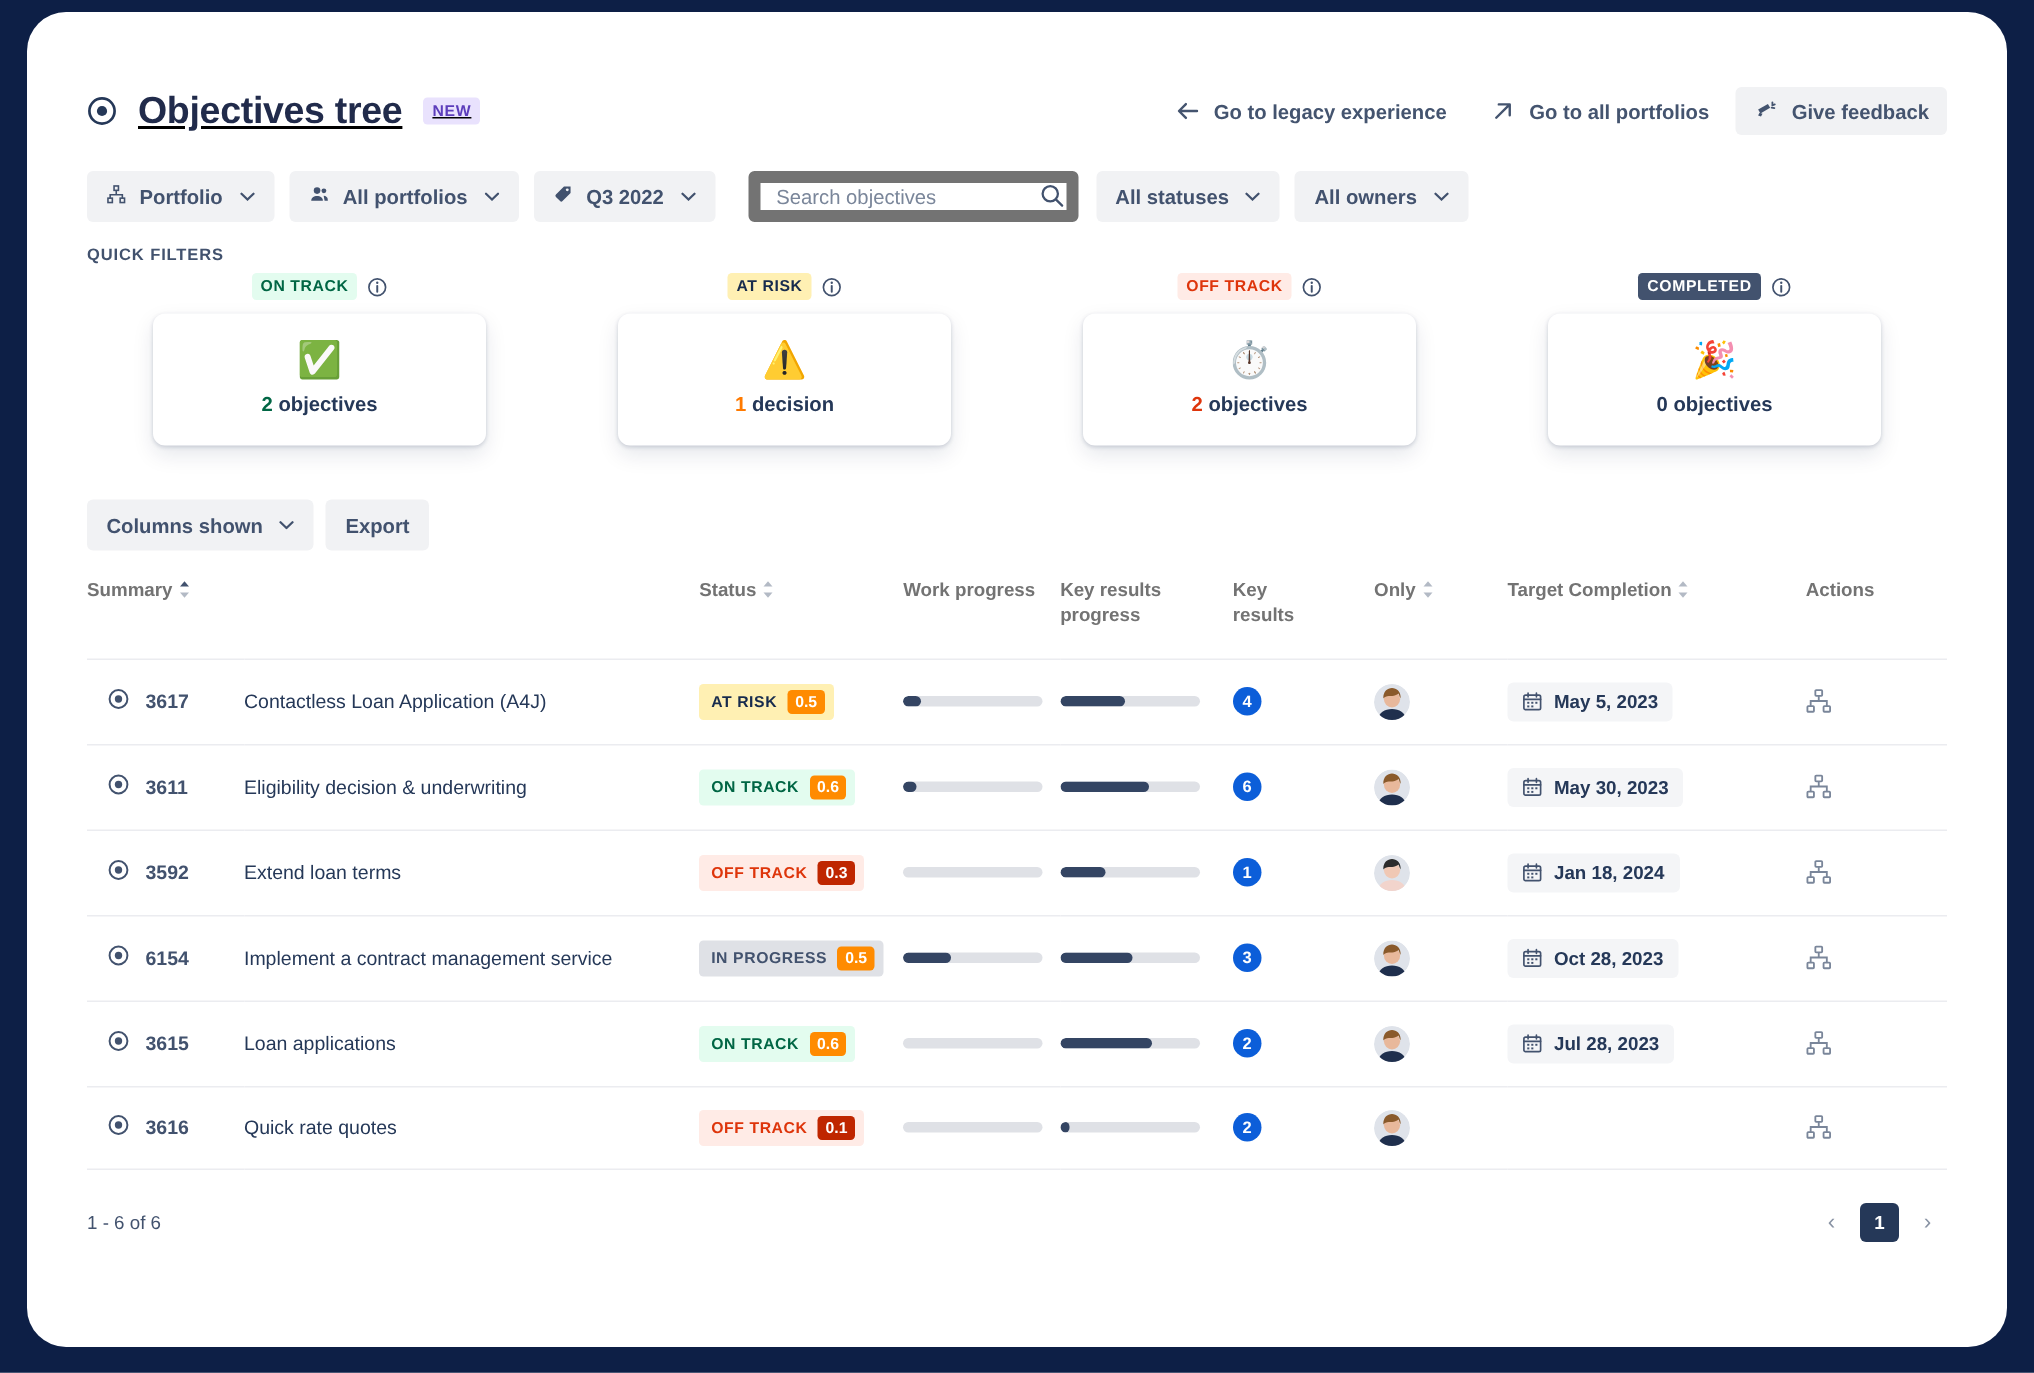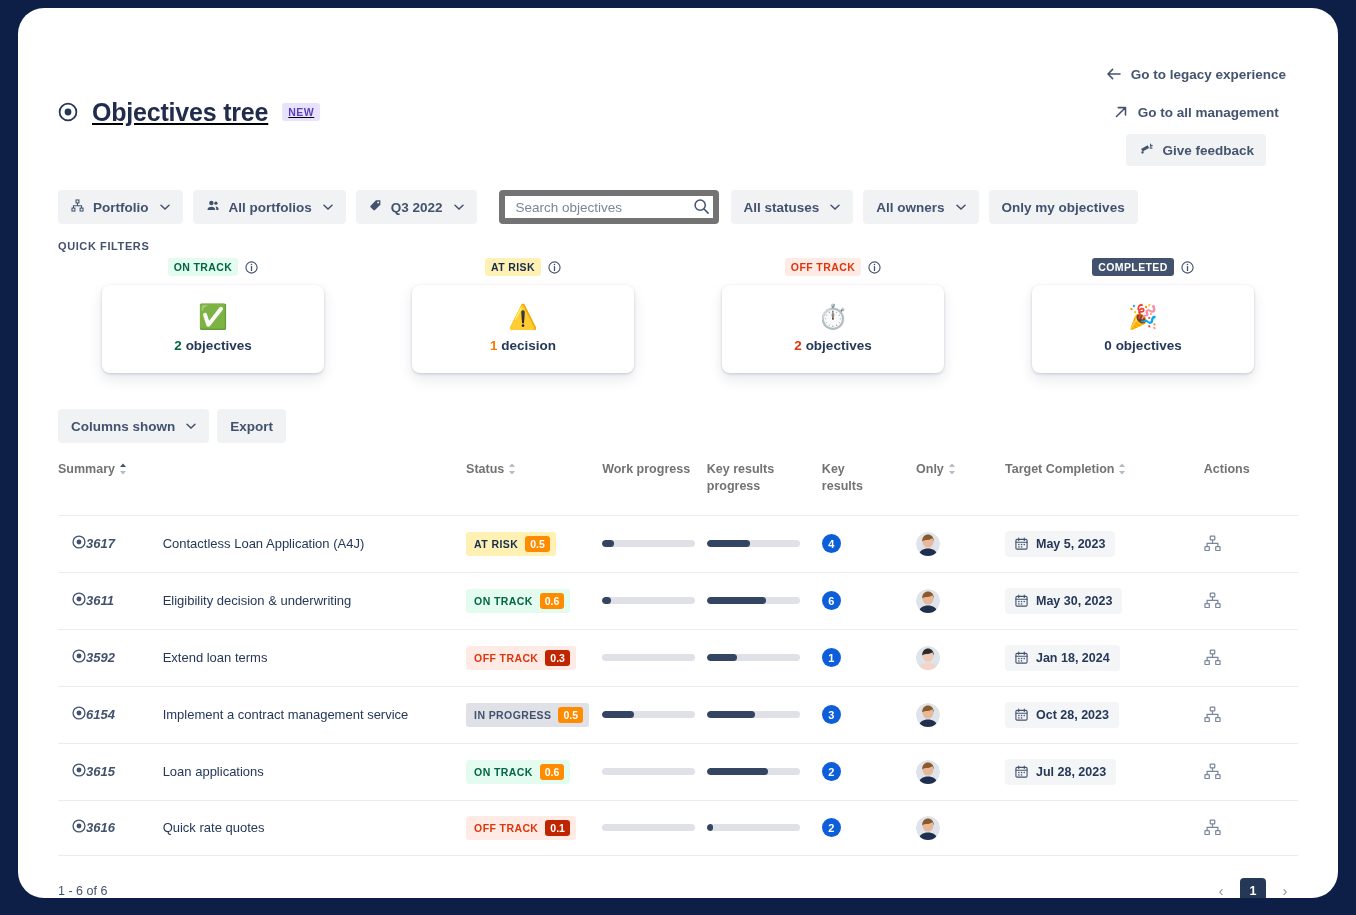--- a/index.html
+++ b/index.html
@@ -29,21 +29,21 @@
   .page-title {
     font-size: 25px; font-weight: bold; color: #212b4b;
     letter-spacing: -0.2px;
   }
   .new-badge {
     background: #e9e2fd; color: #5c3dbb;
     font-size: 10.5px; font-weight: bold; letter-spacing: .5px;
     padding: 3px 6px; border-radius: 3px;
   }
   .header-actions {
-    margin-left: auto; display: flex; align-items: center; gap: 6px; flex-direction: column;
+    margin-left: auto; display: flex; align-items: flex-end; gap: 6px;
   }
   .hdr-link {
     display: flex; align-items: center; gap: 9px;
     font-size: 13.5px; color: #44546f; font-weight: 600;
     padding: 8px 12px; border-radius: 4px; cursor: pointer;
     white-space: nowrap;
   }
   .hdr-link.filled { background: #f1f2f4; }
   .hdr-icon { width: 16px; height: 16px; flex: 0 0 16px; display:block; }
 
@@ -58,21 +58,21 @@
     height: 34px; padding: 0 13px;
     font-size: 13.5px; color: #42526e; font-weight: 600;
     cursor: pointer; white-space: nowrap;
   }
   .chev { width: 10px; height: 6px; display:block; margin-left:2px; }
   .search-wrap {
     position: relative; margin-left: 12px; margin-right: 2px;
   }
   .search-input {
     width: 220px; height: 34px;
-    border: 6px solid #737373; border-radius: 4px;
+    border: 8px solid #737373; border-radius: 4px;
     background: #fff; padding: 0 34px 0 11px;
     font-size: 13.5px; color: #42526e;
     font-family: "Liberation Sans", sans-serif;
   }
   .search-input::placeholder { color: #7a869a; }
   .search-ico {
     position: absolute; right: 9px; top: 8px;
     width: 17px; height: 17px; display:block;
   }
 
@@ -114,21 +114,21 @@
     text-align: left; vertical-align: top;
     font-size: 12.5px; font-weight: bold; color: #737373;
     padding: 0 0 20px 0; line-height: 1.35;
   }
   .th-inner { display: inline-flex; align-items: flex-start; gap: 4px; }
   .sort-ico { width: 8px; height: 12px; display: block; margin-top: 2px; }
   tbody tr { border-top: 1px solid #ebecf0; }
   tbody tr:last-child { border-bottom: 1px solid #ebecf0; }
   tbody td { padding: 15px 0; vertical-align: middle; font-size: 13px; color: #253858; }
 
-  .cell-key { display: flex; align-items: center; padding-left: 14px; font-style: italic; }
+  .cell-key { display: flex; align-items: center; gap: 11px; padding-left: 14px; }
   .key-num { font-size: 13px; color: #42526e; font-weight: 600; }
   .summary-text { font-size: 13px; color: #253858; }
 
   .status-badge {
     display: inline-flex; align-items: center; gap: 7px;
     border-radius: 3px; padding: 4px 6px 4px 8px;
   }
   .status-badge .lbl { font-size: 10.5px; font-weight: bold; letter-spacing: .4px; }
   .status-badge .val {
     font-size: 10.5px; font-weight: bold; color: #fff;
@@ -209,21 +209,21 @@
           </span>
           <span>Go to legacy experience</span>
         </div>
 
         <div class="hdr-link">
           <span>
             <svg class="hdr-icon" viewBox="0 0 16 16">
               <path d="M3.5 12.5 12.3 3.7M5.2 3.6h7.3v7.3" fill="none" stroke="#44546f" stroke-width="1.6" stroke-linecap="round" stroke-linejoin="round"></path>
             </svg>
           </span>
-          <span>Go to all management</span>
+          <span>Go to all portfolios</span>
         </div>
 
         <div class="hdr-link filled">
           <span>
             <svg class="hdr-icon" viewBox="0 0 16 16">
               <path d="M9.6 3.3 3.1 7.0l1.5 2.6 6.5-3.7z" fill="#44546f"></path>
               <path d="M4.0 9.1 3.1 11.0l1.9.7 1.0-1.9z" fill="#44546f"></path>
               <path d="M12.6 2.2v2.0M14.2 3.6l-1.7.6M13.9 6.1l-1.8-.3" fill="none" stroke="#44546f" stroke-width="1.2" stroke-linecap="round"></path>
             </svg>
           </span>
@@ -304,23 +304,20 @@
 
       <div class="pill">
         <span>All owners</span>
         <span>
           <svg class="chev" viewBox="0 0 10 6">
               <path d="M1 1.2 5 5 9 1.2" fill="none" stroke="#42526e" stroke-width="1.5" stroke-linecap="round"></path>
             </svg>
         </span>
       </div>
 
-      <div class="pill">
-        <span>Only my objectives</span>
-      </div>
     </div>
 
     <div class="qf-label">QUICK FILTERS</div>
     <div class="qf-grid">
 
       <div class="qf-col">
         <div class="qf-head">
           <span class="status-chip" style="background:#e3fcef;color:#006644;">ON TRACK</span>
           <span>
             <svg class="info-ico" viewBox="0 0 14 14">

